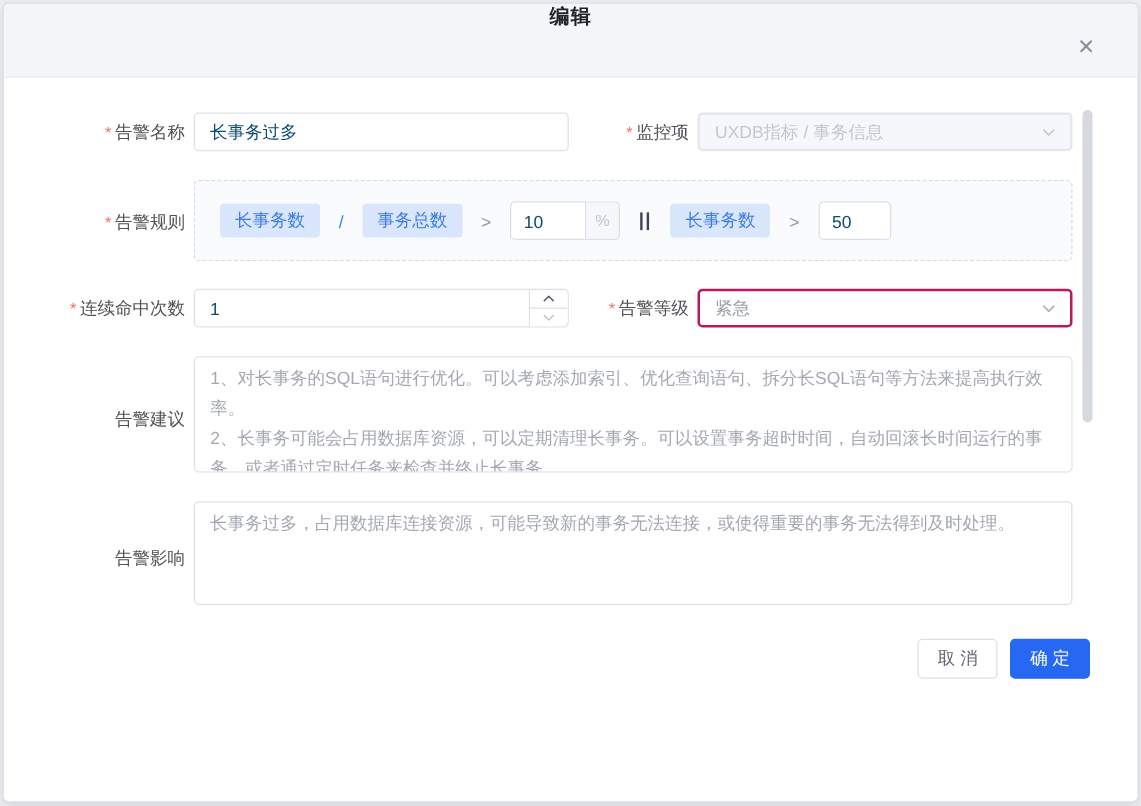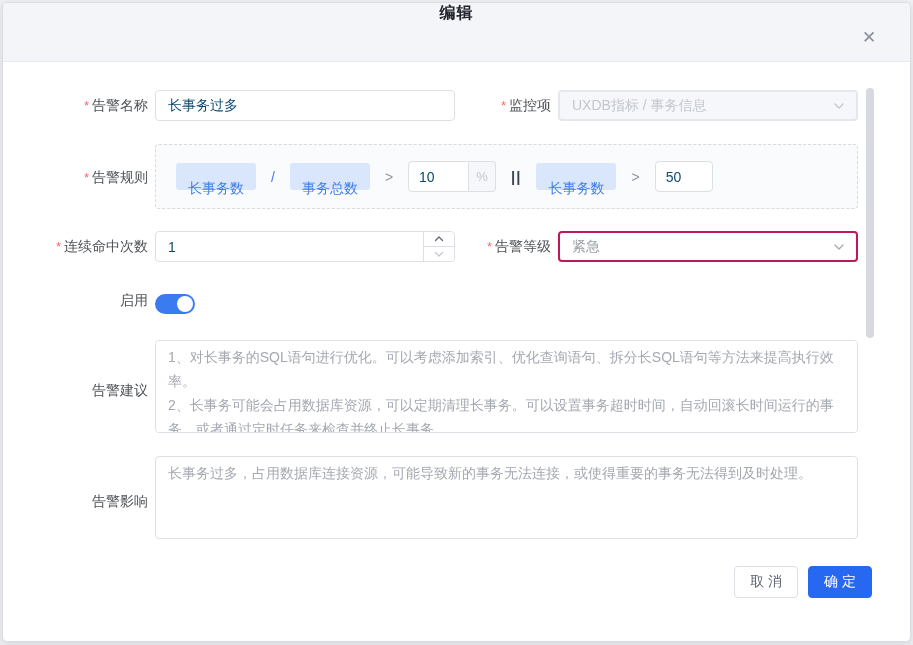--- a/index.html
+++ b/index.html
@@ -103,21 +103,21 @@
     display: flex;
     align-items: center;
     padding: 0 20px;
     gap: 15px;
   }
   .tag {
     background: #d9e6fb;
     color: #3f7ce8;
     height: 27px;
     line-height: 27px;
-    padding: 12px 12px;
+    padding: 0 12px;
     border-radius: 3px;
     font-size: 14px;
     cursor: pointer;
     white-space: nowrap;
   }
   .op-div { color: #3f7ce8; font-size: 14px; }
   .op-gt { color: #8f949e; font-size: 14px; }
   .op-or { color: #3c4657; font-size: 15px; font-weight: 600; letter-spacing: 1px; }
   .mini-group { display: flex; height: 31px; }
   .mini-ipt {
@@ -296,26 +296,20 @@
       <div class="sel">
         <span>紧急</span>
         <span class="caret">
           <svg width="14" height="14" viewBox="0 0 14 14">
               <path d="M3 5l4 4 4-4" fill="none" stroke="#a8abb2" stroke-width="1.4" stroke-linecap="round" stroke-linejoin="round"></path>
             </svg>
         </span>
       </div>
     </div>
 
-    <div class="row top toggle-row">
-      <div class="lbl">启用</div>
-      <button class="toggle" aria-checked="true">
-        <span class="knob"></span>
-      </button>
-    </div>
 
     <div class="row top ta-row">
       <div class="lbl">告警建议</div>
       <textarea class="ta ta-suggestion" style="">1、对长事务的SQL语句进行优化。可以考虑添加索引、优化查询语句、拆分长SQL语句等方法来提高执行效率。
 2、长事务可能会占用数据库资源，可以定期清理长事务。可以设置事务超时时间，自动回滚长时间运行的事务，或者通过定时任务来检查并终止长事务。</textarea>
     </div>
 
     <div class="row top ta-row">
       <div class="lbl">告警影响</div>
       <textarea class="ta ta-impact" style="">长事务过多，占用数据库连接资源，可能导致新的事务无法连接，或使得重要的事务无法得到及时处理。</textarea>

